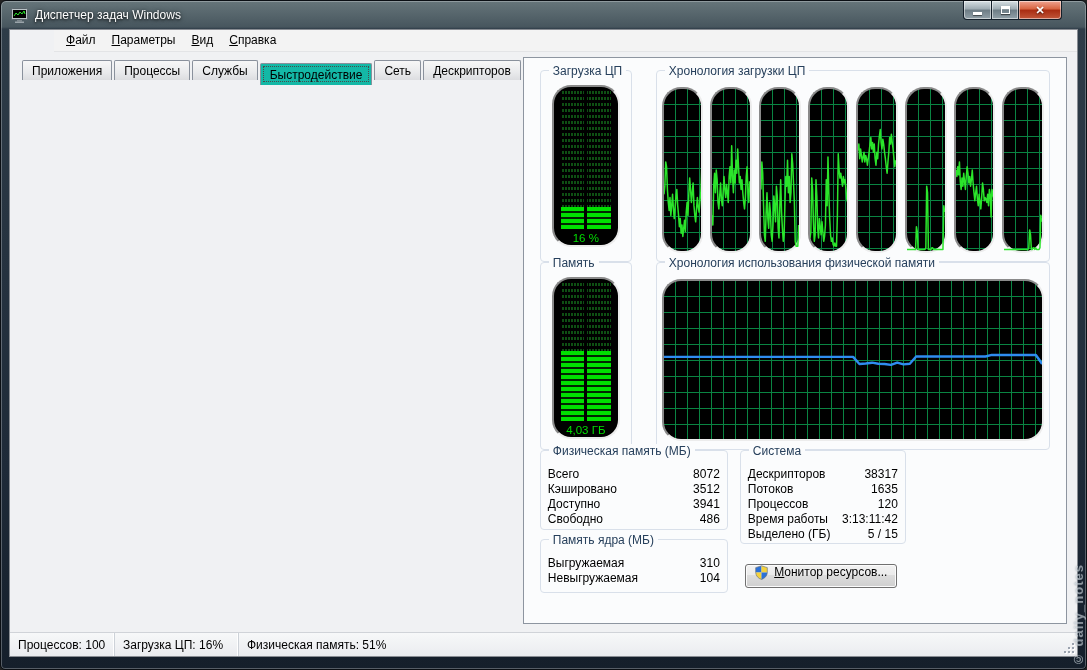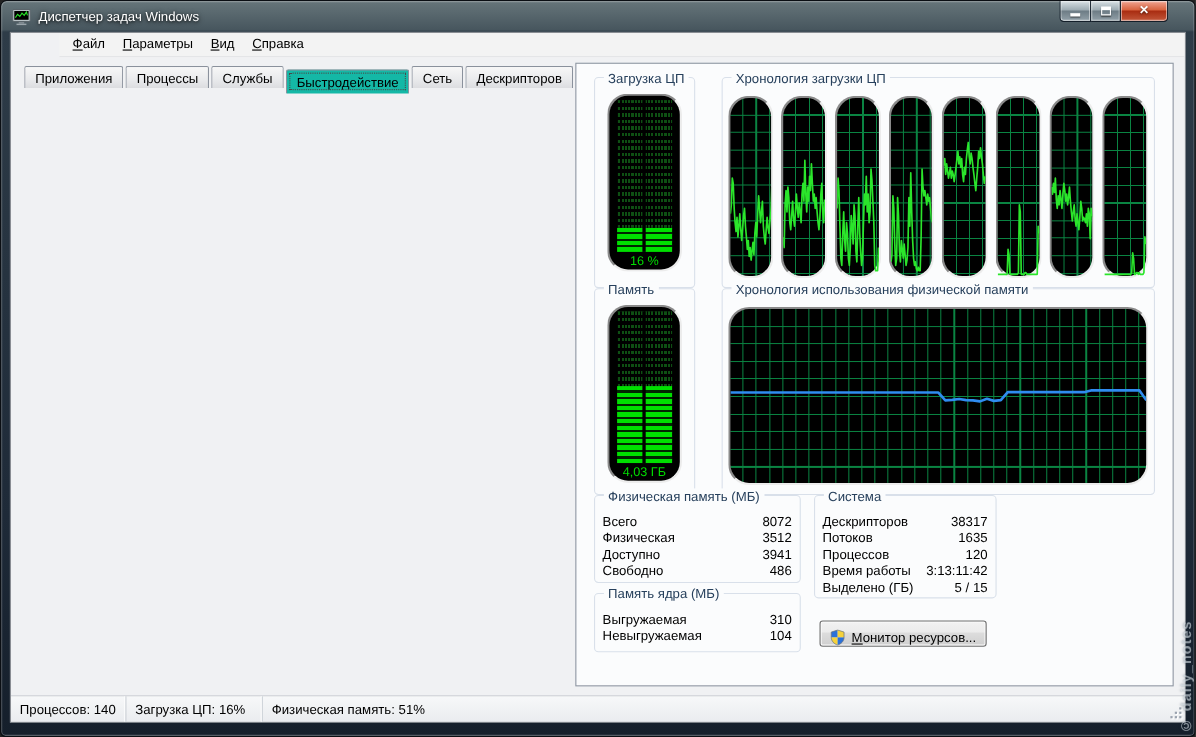--- a/index.html
+++ b/index.html
@@ -107,21 +107,21 @@
   .row3{ display:flex; margin-top:0; flex:0 0 auto; }
   .col1{ width:188px; flex:0 0 auto; }
   .col2{ width:166px; flex:0 0 auto; margin-left:12px; display:flex; flex-direction:column; }
   .gb-stat{ padding:16px 7px 6px; }
   .stat-row{ display:flex; justify-content:space-between; font-size:12px;
     line-height:15px; color:#000; }
   .gb-phys{ height:80px; }
   .gb-kernel{ height:54px; margin-top:9px; }
   .gb-system{ height:94px; }
   .btn-row{ margin-top:20px; padding-left:5px; }
-  .button{ display:inline-flex; align-items:flex-end; justify-content:center; gap:5px;
+  .button{ display:inline-flex; align-items:flex-start; justify-content:center; gap:5px;
     width:152px; height:24px; font-size:12px; color:#000;
     border:1px solid #707070; border-radius:3px;
     background:linear-gradient(#f2f2f2,#ebebeb 45%,#dddddd 46%,#cfcfcf);
     box-shadow:inset 0 0 0 1px #fbfbfb; cursor:default; }
 
   
   .statusbar{ flex:0 0 auto; height:24px; border-top:1px solid #d0d3d8;
     background:linear-gradient(#f7f8f9,#eaecef); display:flex; position:relative; }
   .status-cell{ font-size:12px; color:#000; padding:5px 8px 0; white-space:nowrap; }
   .status-cell + .status-cell{ border-left:1px solid #cdd2d8; box-shadow:-1px 0 0 #fff; }
@@ -274,21 +274,21 @@
 
         <div class="row3">
           <div class="col1">
             <div class="gb gb-stat gb-phys">
               <span class="gb-label">Физическая память (МБ)</span>
               <div class="stat-row">
                   <span>Всего</span>
                   <span>8072</span>
                 </div>
               <div class="stat-row">
-                  <span>Физическая</span>
+                  <span>Кэшировано</span>
                   <span>3512</span>
                 </div>
               <div class="stat-row">
                   <span>Доступно</span>
                   <span>3941</span>
                 </div>
               <div class="stat-row">
                   <span>Свободно</span>
                   <span>486</span>
                 </div>
@@ -349,21 +349,21 @@
                 <span class="acc"><u>М</u>онитор ресурсов...</span>
               </div>
             </div>
           </div>
         </div>
 
       </div>
     </div>
 
     <div class="statusbar">
-      <div class="status-cell s1">Процессов: 140</div>
+      <div class="status-cell s1">Процессов: 100</div>
       <div class="status-cell s2">Загрузка ЦП: 16%</div>
       <div class="status-cell s3">Физическая память: 51%</div>
       <div class="grip"></div>
     </div>
 
   </div>
 
   <div class="watermark">© daily_notes</div>
 </div>
 

